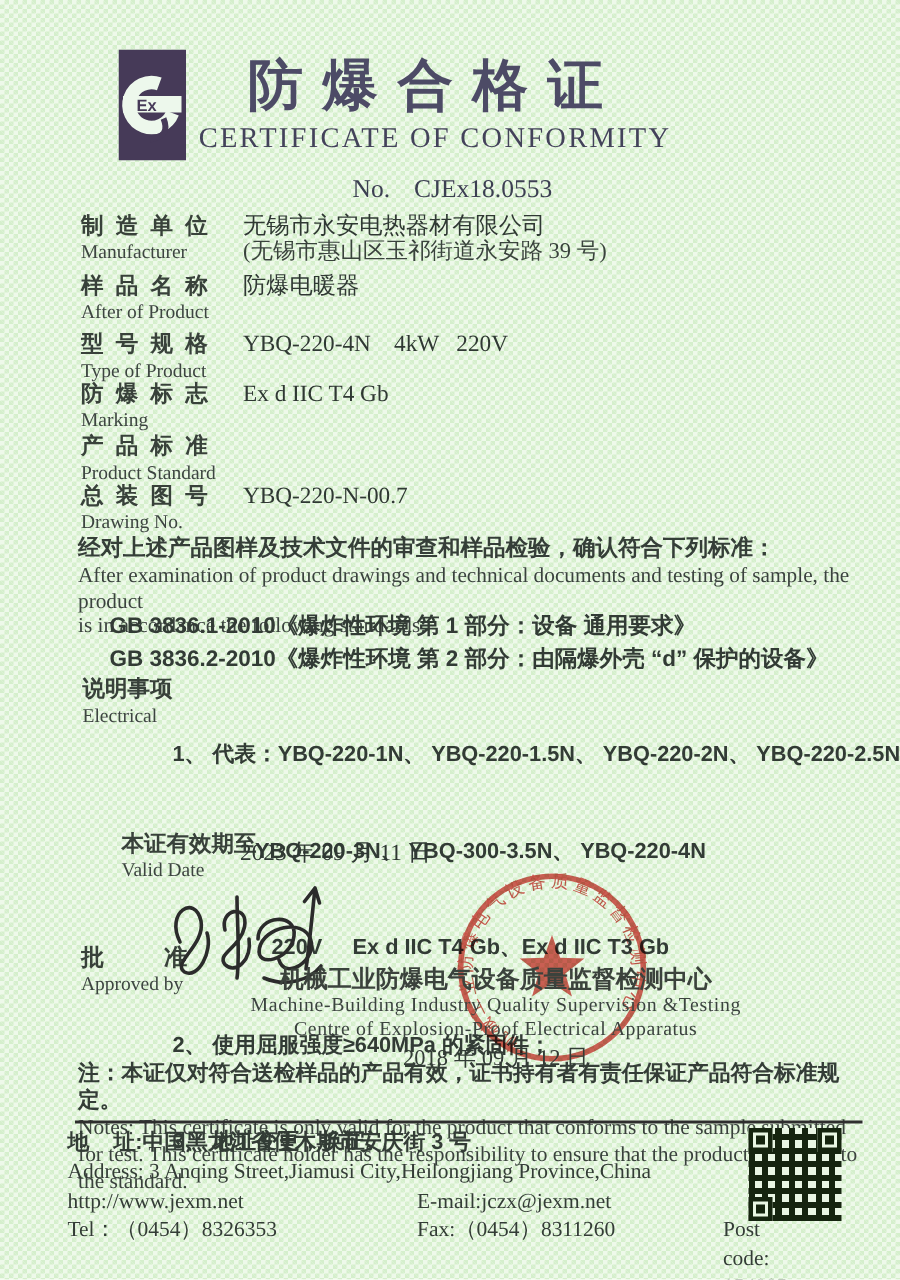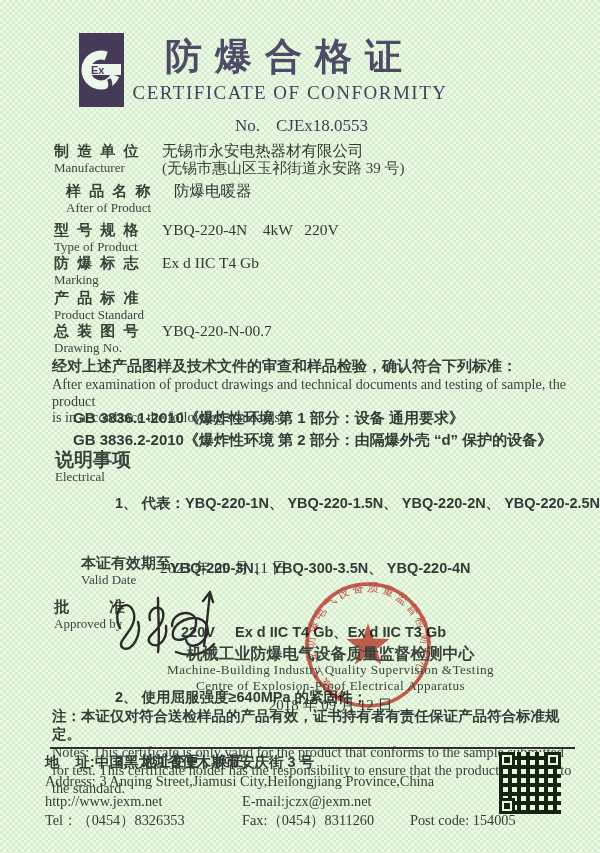--- a/index.html
+++ b/index.html
@@ -40,21 +40,21 @@
   .org-zh{font-size:16px;font-weight:bold;color:#3b423c;line-height:17px;}
   .org-en{font-size:13.2px;color:#3b433f;line-height:15.5px;letter-spacing:.4px;}
   .org-date{font-size:15px;color:#333c36;margin-top:3px;font-family:"Liberation Serif",serif;}
   .notes{left:52px;top:707px;width:528px;}
   .notes-zh{font-size:14.5px;font-weight:bold;color:#343d37;line-height:18px;}
   .notes-en{font-size:14.3px;color:#39413c;line-height:18px;}
   .divider{left:50px;top:747px;width:525px;height:2px;background:#2e2e2e;}
   .footer{left:45px;top:753px;width:492px;}
   .f-line{line-height:19.3px;font-size:14.3px;color:#333c36;}
   .f-zh{font-weight:bold;font-size:14.5px;white-space:pre;}
-  .f-cols{display:flex;}
+  .f-cols{display:flex;gap:36px;}
   .f-c1{width:197px;flex:none;}
   .f-c2{width:168px;flex:none;}
   .qr{left:499px;top:752px;width:62px;height:62px;
       background-color:#e9f6e4;
       background-image:
         repeating-linear-gradient(90deg,#15240f 0 4px,transparent 4px 9px),
         repeating-linear-gradient(0deg,#15240f 0 4px,#e9f6e4 4px 9px);}
   .finder{position:absolute;width:16px;height:16px;border:3px solid #15240f;background:#e9f6e4;box-sizing:border-box;}
   .finder::after{content:"";position:absolute;left:2px;top:2px;width:6px;height:6px;background:#15240f;}
   .f-tl{left:0;top:0;} .f-tr{right:0;top:0;} .f-bl{left:0;bottom:0;}
@@ -85,21 +85,21 @@
     <div class="frow" style="margin-bottom:5px;">
       <div class="flabel">
           <div class="zh zh-label">制 造 单 位</div>
         <div class="en en-label">Manufacturer</div>
         </div>
       <div class="fvalue">
           <div class="en value">无锡市永安电热器材有限公司</div>
         <div class="value-sub">(无锡市惠山区玉祁街道永安路 39 号)</div>
         </div>
     </div>
-    <div class="frow" style="margin-bottom:6px;padding-left:12px;">
+    <div class="frow" style="margin-bottom:6px;">
       <div class="flabel">
           <div class="zh zh-label">样 品 名 称</div>
         <div class="en en-label">After of Product</div>
         </div>
       <div class="fvalue">
           <div class="en value">防爆电暖器</div>
         </div>
     </div>
     <div class="frow" style="margin-bottom:0px;">
       <div class="flabel">
@@ -141,39 +141,39 @@
     <div class="en stmt-en">After examination of product drawings and technical documents and testing of sample, the product</div>
     <div class="en stmt-en">is in accordance the following standards:</div>
   </div>
 
   <div class="abs" style="left:73px;top:407px;">
     <div class="zh std-line">GB 3836.1-2010《爆炸性环境 第 1 部分：设备 通用要求》</div>
     <div class="zh std-line">GB 3836.2-2010《爆炸性环境 第 2 部分：由隔爆外壳 “d” 保护的设备》</div>
   </div>
 
   <div class="abs" style="left:55px;top:450px;width:90px;">
-    <div class="zh" style="font-size:19px;font-weight:bold;color:#38413a;line-height:19px;">说明事项</div>
+    <div class="zh" style="font-size:15px;font-weight:bold;color:#38413a;line-height:19px;">说明事项</div>
     <div class="en en-label">Electrical</div>
   </div>
   <div class="abs zh expl-items" style="left:115px;top:450px;width:460px;">
     <div>1、 代表：YBQ-220-1N、 YBQ-220-1.5N、 YBQ-220-2N、 YBQ-220-2.5N、</div>
     <div class="ind1">YBQ-220-3N、 YBQ-300-3.5N、 YBQ-220-4N</div>
     <div class="ind2">220V     Ex d IIC T4 Gb、Ex d IIC T3 Gb</div>
     <div>2、 使用屈服强度≥640MPa 的紧固件；</div>
     <div>3、 地址变更，换证。</div>
   </div>
 
   <div class="abs" style="left:44px;top:553px;padding-left:37px;">
     <div class="zh" style="font-size:15px;font-weight:bold;color:#38413a;line-height:19px;">本证有效期至</div>
     <div class="en en-label">Valid Date</div>
   </div>
   <div class="abs en" style="left:160px;top:558px;font-size:15.5px;color:#2f3833;">2023 年 09 月 11 日</div>
 
   <div class="abs" style="left:54px;top:598px;">
-    <div class="zh zh-label" style="font-size:15.5px;">批      准</div>
+    <div class="zh zh-label" style="font-size:15.5px;margin-top:32px;">批      准</div>
     <div class="en en-label">Approved by</div>
   </div>
 
   <div class="abs" style="left:106px;top:580px;width:140px;height:92px;">
     <svg class="sig-svg" width="140" height="92" viewBox="0 0 140 92">
       <path d="M14,48 C4,28 24,16 28,34 C31,50 8,62 17,68 C26,73 36,54 32,42"></path>
       <path d="M44,40 C40,26 60,22 57,38 C54,52 38,56 44,63 C51,70 62,60 60,46 M52,18 C52,34 54,58 52,72"></path>
       <path d="M66,46 C66,30 92,28 90,44 C88,60 64,66 67,52 C70,38 96,32 101,46 C106,60 84,74 80,60"></path>
       <path d="M104,12 C102,32 100,52 98,66 M104,12 l-7,9 M104,12 l3,10"></path>
       <path d="M70,72 C84,78 100,74 108,64"></path>

